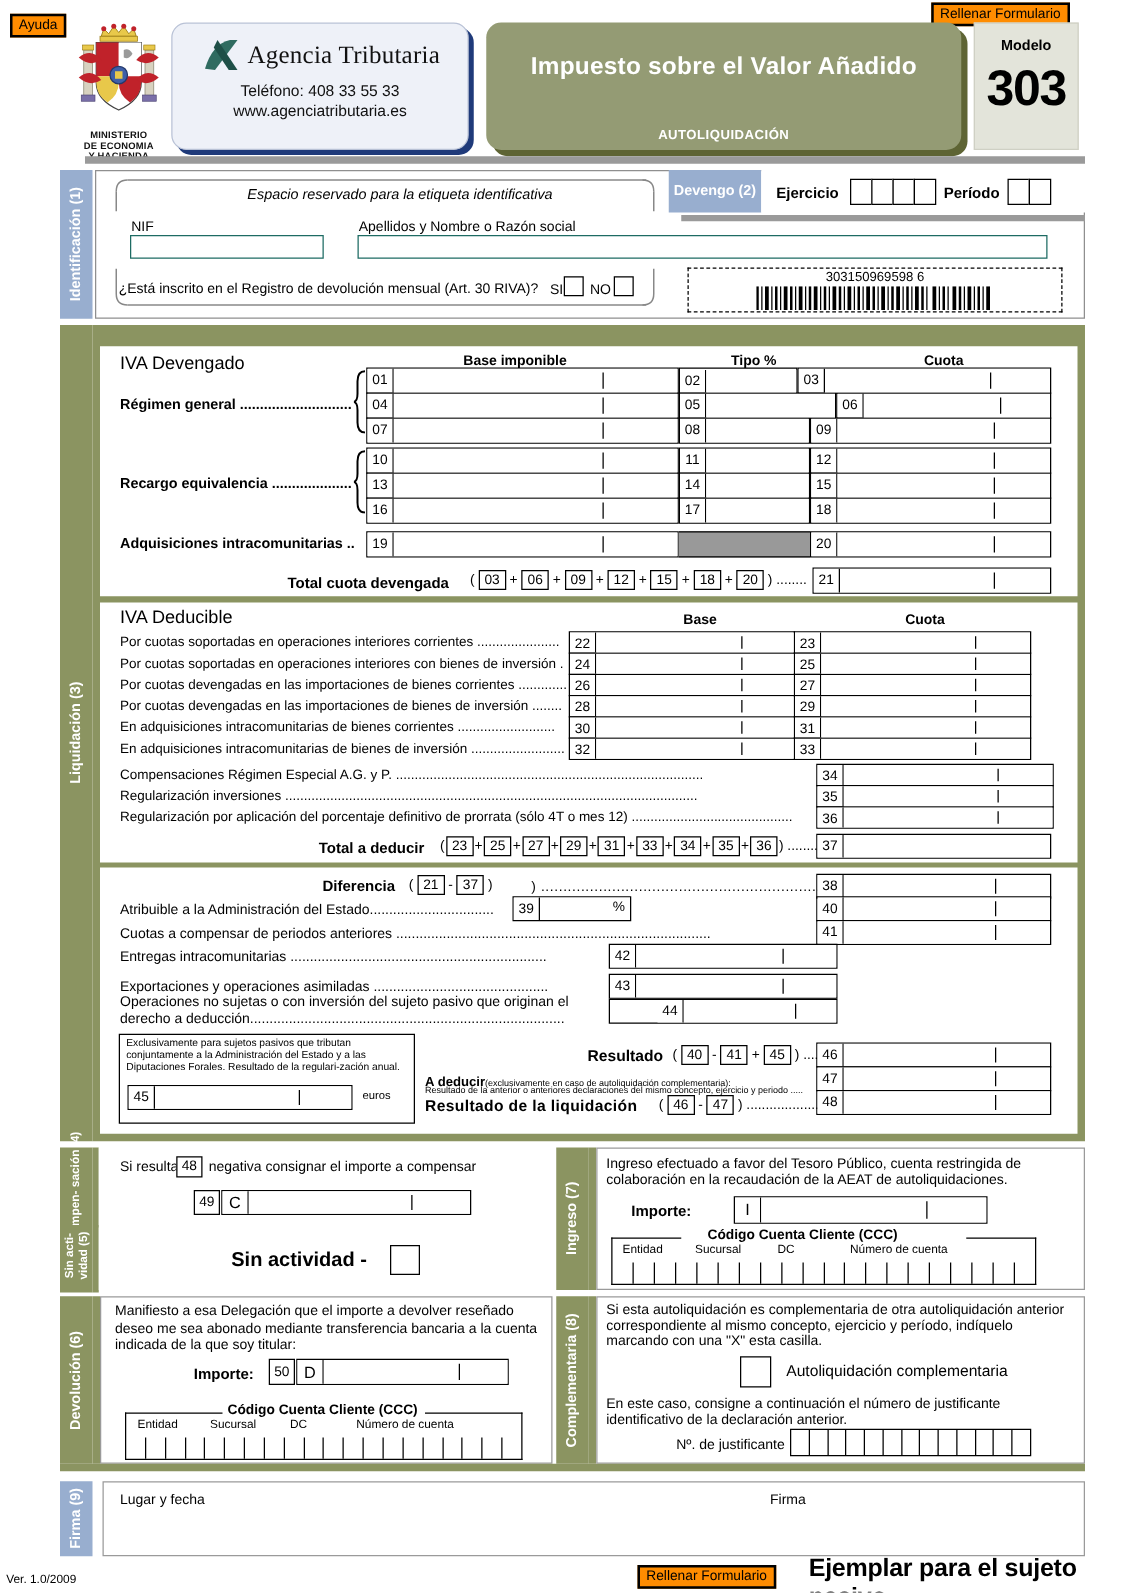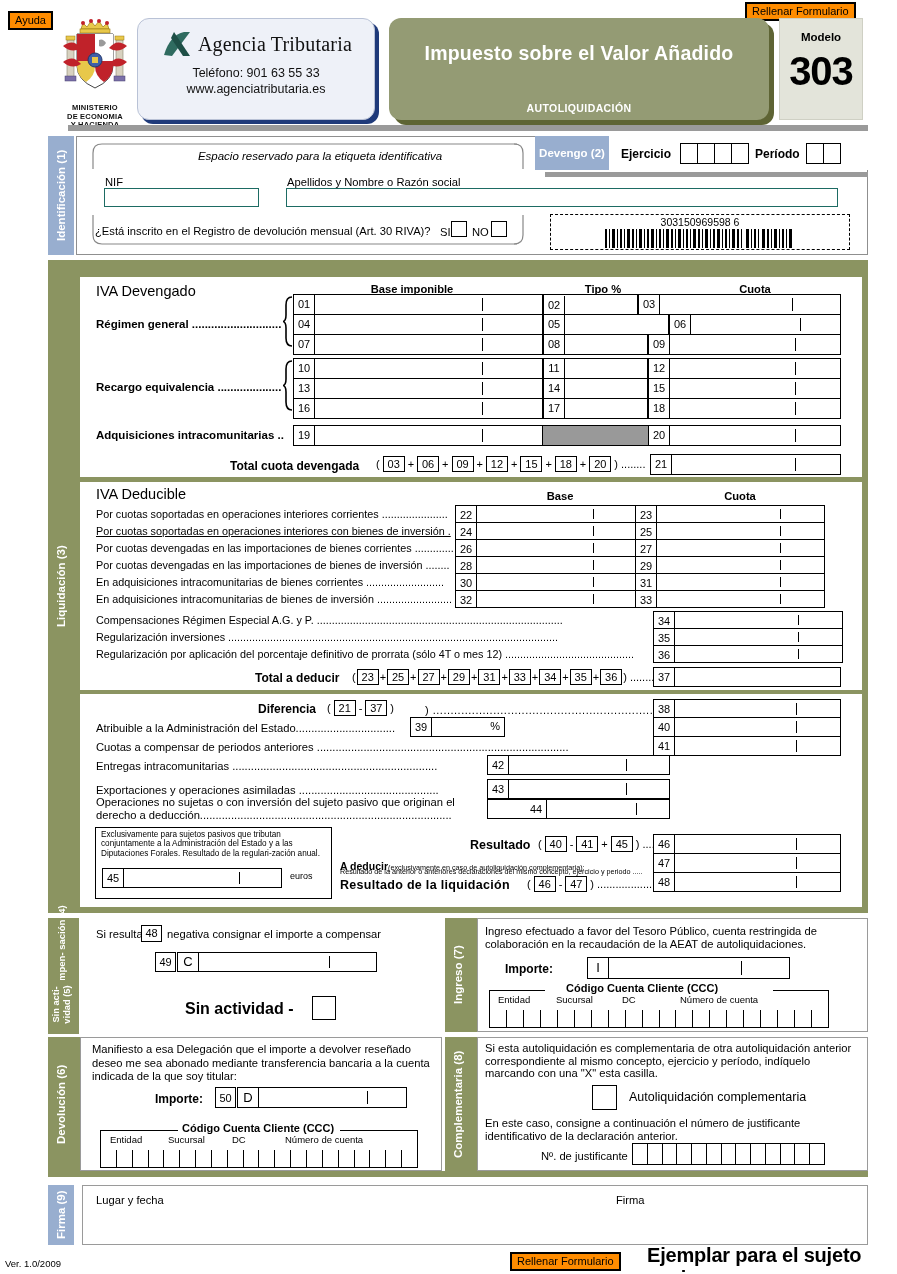--- a/index.html
+++ b/index.html
@@ -140,21 +140,21 @@
 
 <div class="abs at-box" style="left:137px;top:18px;">
   <div class="at-logo-row">
     <svg width="34" height="30" viewBox="0 0 34 30">
       <path d="M4 26 Q10 6 24 3 L30 3 L12 27 Z" fill="#2F6B60"></path>
       <path d="M14 3 L30 27 L23 27 L11 9 Z" fill="#1E4F47"></path>
     </svg>
     <span class="at-name">Agencia Tributaria</span>
   </div>
   <div class="at-phone">
-    <div>Teléfono: 901 63 55 33</div>
+    <div>Teléfono: 408 33 55 33</div>
     <div>www.agenciatributaria.es</div>
   </div>
 </div>
 
 <div class="abs title-box" style="left:389px;top:18px;">
   <div class="title-main">Impuesto sobre el Valor Añadido</div>
   <div class="title-sub">AUTOLIQUIDACIÓN</div>
 </div>
 
 <div class="abs modelo-box" style="left:779px;top:18px;">
@@ -429,21 +429,21 @@
       <div class="amt" style="width: 181px; height: 18px;">
         <div class="tag">22</div>
         <div class="val"><input style="width: 100%; height: 100%; border: 0px; outline: 0px; background: transparent; font-size: 11px; text-align: right; padding-right: 30px;"></div>
       </div>
       <div class="amt" style="width: 190px; height: 18px; margin-left: -1px;">
         <div class="tag">23</div>
         <div class="val"><input style="width: 100%; height: 100%; border: 0px; outline: 0px; background: transparent; font-size: 11px; text-align: right; padding-right: 30px;"></div>
       </div>
     </div>
     <div style="display: flex; align-items: center; height: 18px; margin-top: -1px;">
-      <div style="width: 359px; font-size: 10.8px; white-space: nowrap; overflow: hidden; text-decoration: underline;">Por cuotas soportadas en operaciones interiores con bienes de inversión .</div>
+      <div style="width: 359px; font-size: 10.8px; white-space: nowrap; overflow: hidden;">Por cuotas soportadas en operaciones interiores con bienes de inversión .</div>
       <div class="amt" style="width: 181px; height: 18px;">
         <div class="tag">24</div>
         <div class="val"><input style="width: 100%; height: 100%; border: 0px; outline: 0px; background: transparent; font-size: 11px; text-align: right; padding-right: 30px;"></div>
       </div>
       <div class="amt" style="width: 190px; height: 18px; margin-left: -1px;">
         <div class="tag">25</div>
         <div class="val"><input style="width: 100%; height: 100%; border: 0px; outline: 0px; background: transparent; font-size: 11px; text-align: right; padding-right: 30px;"></div>
       </div>
     </div>
     <div style="display: flex; align-items: center; height: 18px; margin-top: -1px;">

